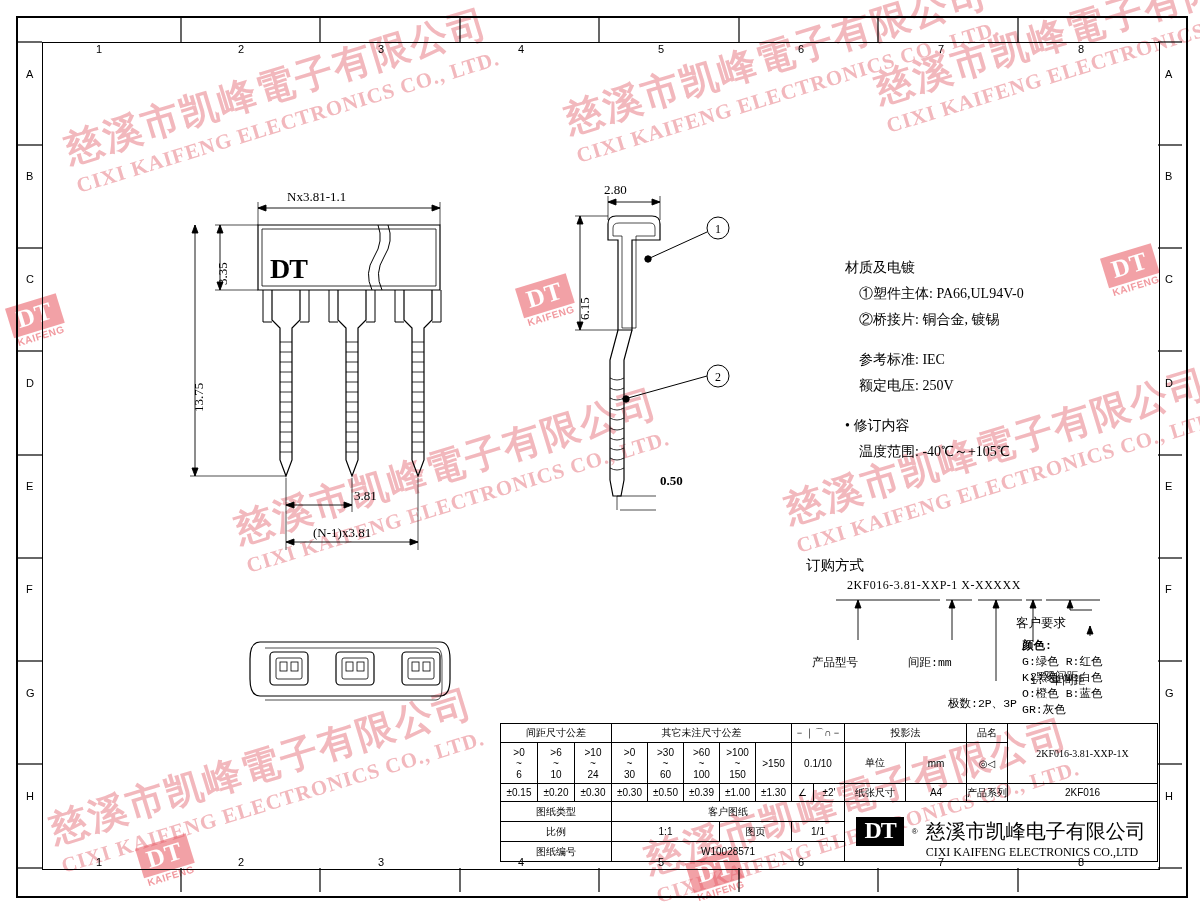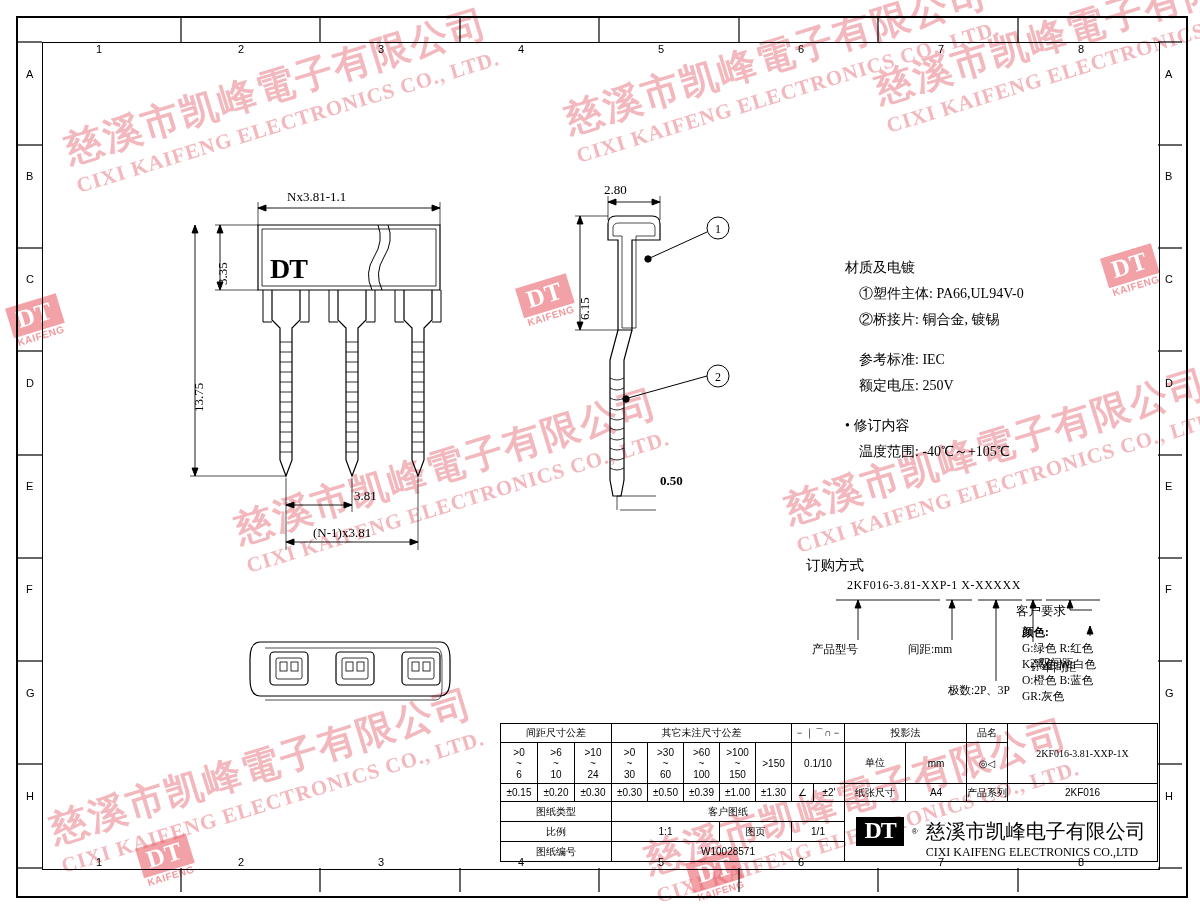--- a/index.html
+++ b/index.html
@@ -34,21 +34,21 @@
 
   
   .spec{position:absolute;left:845px;top:255px;font-size:14px;line-height:26px;color:#000;
         font-family:"Liberation Serif", serif;}
   .spec .ttl{font-weight:normal;}
   .spec .ind{padding-left:14px;display:block;}
 
   
   .ord-title{position:absolute;left:806px;top:556px;font-size:14.5px;font-family:"Liberation Serif",serif;}
   .ord-code{position:absolute;left:836px;top:578px;font-size:12px;font-family:"Liberation Serif",serif;letter-spacing:.5px;margin-left:11px;}
-  .ord-note{position:absolute;font-size:11.5px;font-family:Liberation Serif, serif;line-height:15px;}
+  .ord-note{position:absolute;font-size:11.5px;font-family:Liberation Mono, monospace;line-height:15px;margin-top:13px;}
 
   
   .tb{position:absolute;left:500px;top:723px;width:658px;height:145px;}
   .tb table{border-collapse:collapse;}
   .tb td{border:1px solid #000;font-size:10px;text-align:center;padding:0;}
   .big{font-size:20px;font-family:"Liberation Serif",serif;}
   .dim{position:absolute;font-size:13px;font-family:"Liberation Serif",serif;color:#000;}
   .vdim{position:absolute;font-size:13px;font-family:"Liberation Serif",serif;color:#000;
         transform-origin:0 0;transform:rotate(-90deg);}
 

